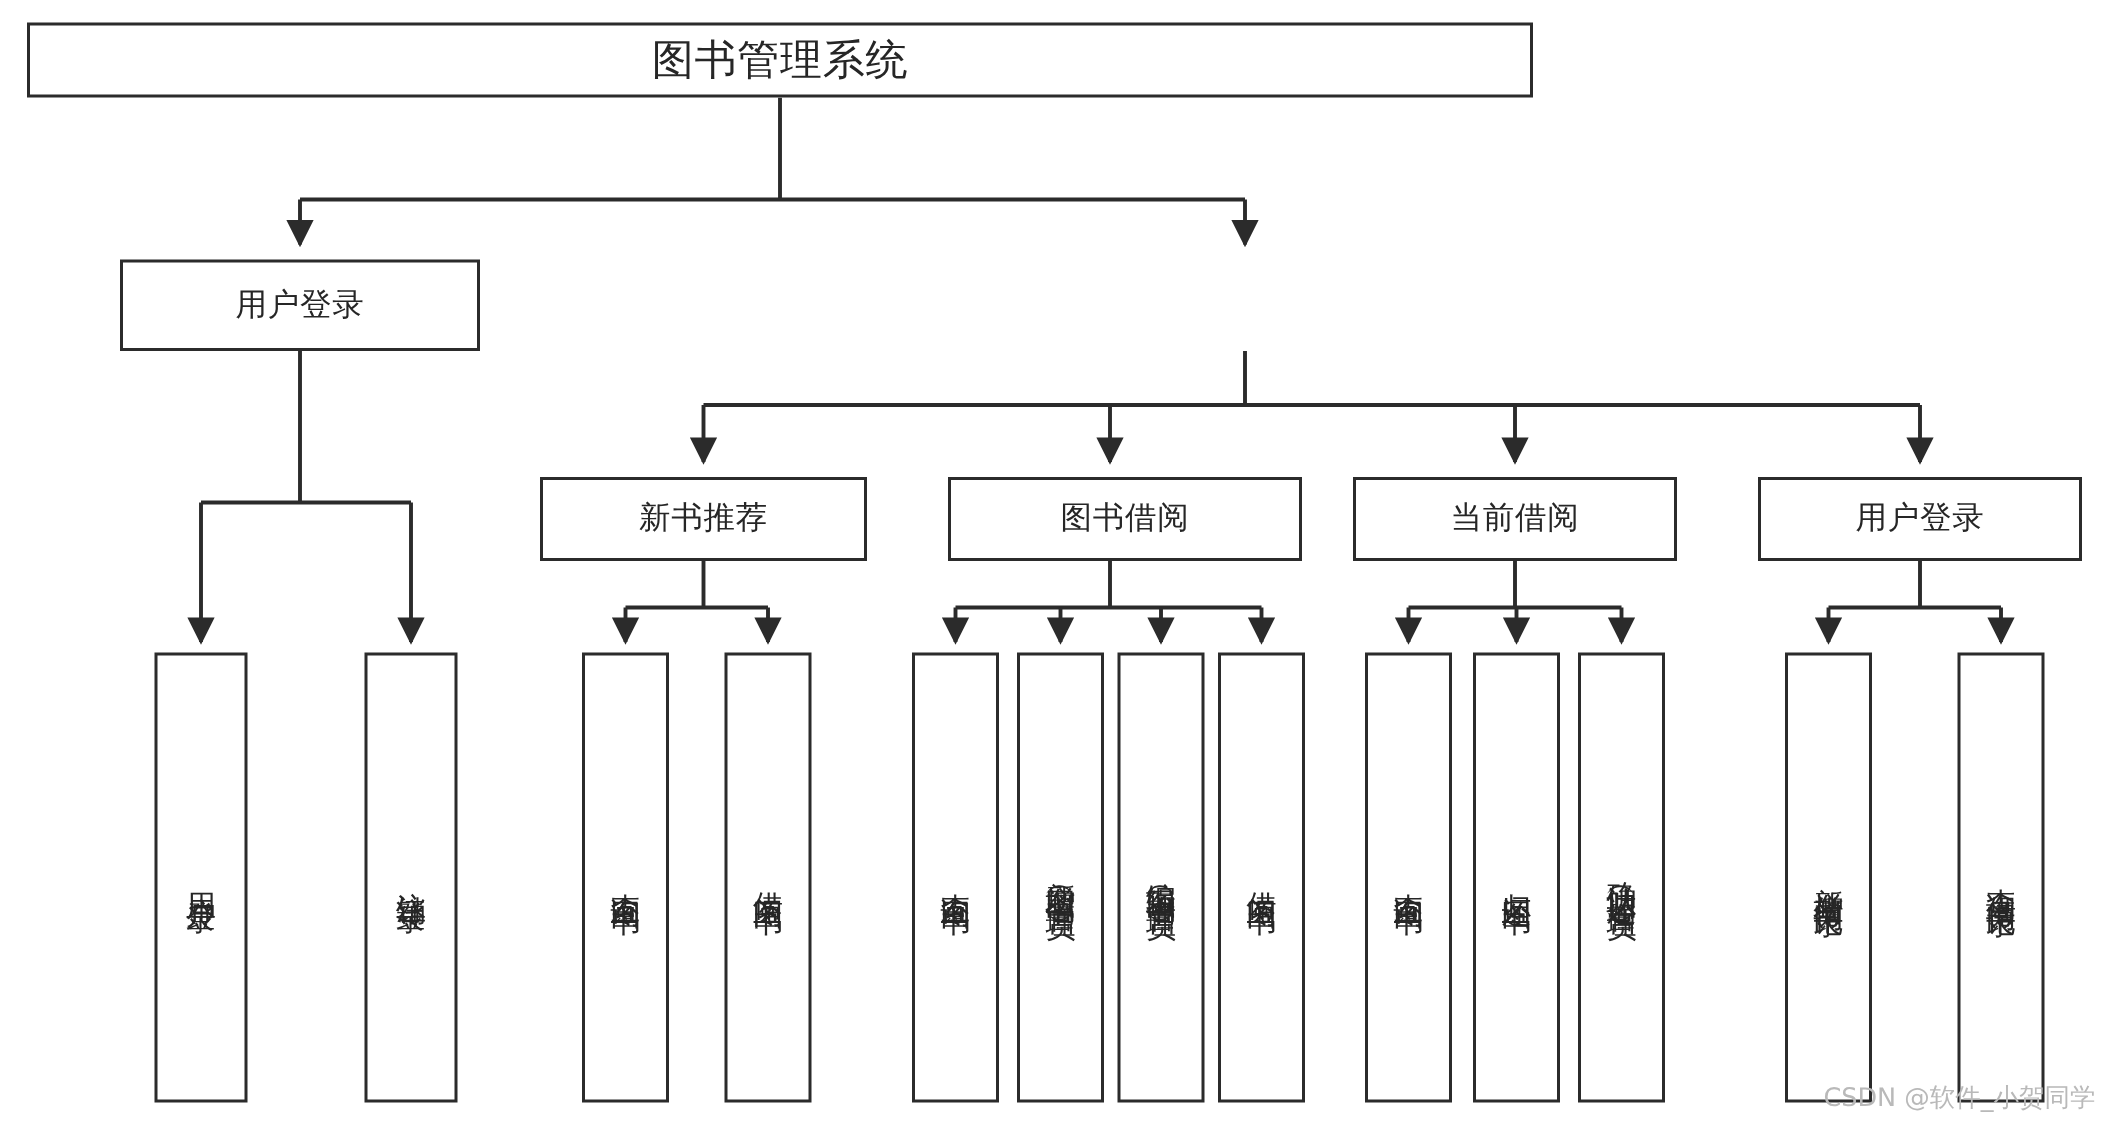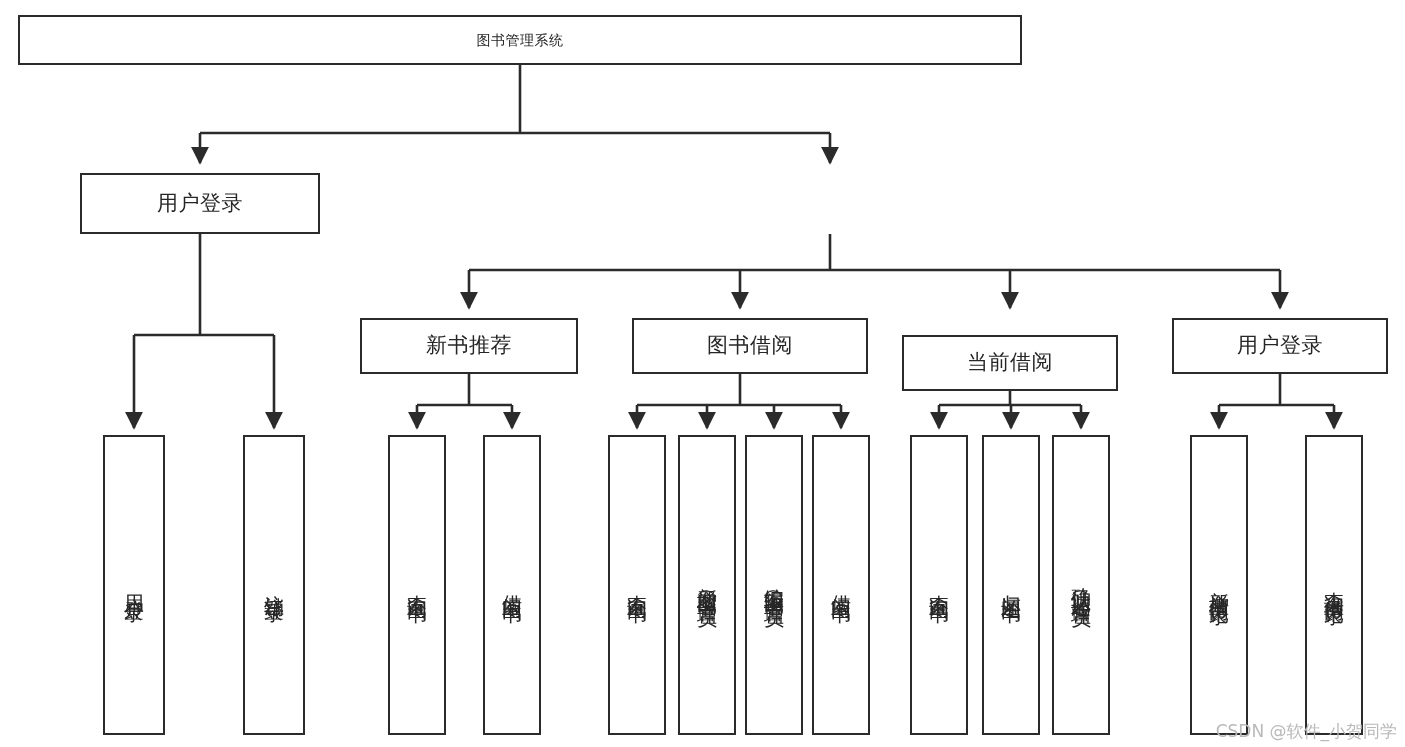--- a/index.html
+++ b/index.html
@@ -49,21 +49,21 @@
     letter-spacing: 3px;
     line-height: 1.15;
     padding: 4px 0;
   }
   .node.vert .vtext {
     writing-mode: vertical-rl;
     text-orientation: upright;
     white-space: nowrap;
   }
   .node.root {
-    font-size: 14px;
+    font-size: 28px;
   }
   .watermark {
     position: absolute;
     right: 8px;
     bottom: 4px;
     font-size: 17px;
     color: #b9b9b9;
     white-space: nowrap;
     font-family: "DejaVu Sans", "Liberation Sans", sans-serif;
   }
@@ -130,21 +130,21 @@
   <div class="node horiz" style="left: 80px; top: 173px; width: 240px; height: 61px;">
     <span>用户登录</span>
   </div>
 
   <div class="node horiz" style="left: 360px; top: 318px; width: 218px; height: 56px; justify-content: center;">
     <span>新书推荐</span>
   </div>
   <div class="node horiz" style="left: 632px; top: 318px; width: 236px; height: 56px;">
     <span>图书借阅</span>
   </div>
-  <div class="node horiz" style="left: 902px; top: 318px; width: 216px; height: 56px; margin-top: 17px;">
+  <div class="node horiz" style="left: 902px; top: 318px; width: 216px; height: 56px;">
     <span>当前借阅</span>
   </div>
   <div class="node horiz" style="left: 1172px; top: 318px; width: 216px; height: 56px;">
     <span>用户登录</span>
   </div>
 
   <div class="node vert" style="left: 103px; top: 435px; width: 62px; height: 300px;">
     <span class="vtext">用户登录</span>
   </div>
   <div class="node vert" style="left: 243px; top: 435px; width: 62px; height: 300px;">

